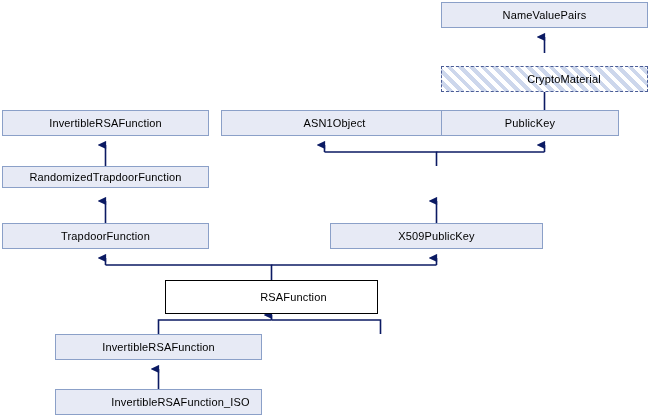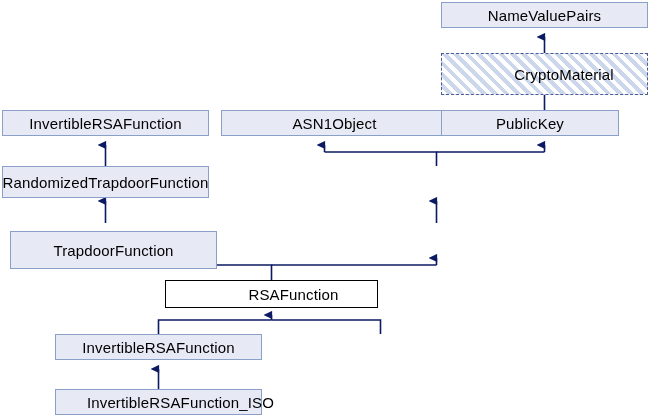--- a/index.html
+++ b/index.html
@@ -27,21 +27,21 @@
     width: 650px;
     height: 416px;
     pointer-events: none;
   }
   .node {
     position: absolute;
     box-sizing: border-box;
     display: flex;
     align-items: center;
     justify-content: center;
-    font-size: 15px;
+    font-size: 11px;
     line-height: 1;
     letter-spacing: 0.15px;
     color: #000000;
     white-space: nowrap;
     background: #e7eaf5;
     border: 1px solid #8ba0c8;
     z-index: 2;
   }
   .node.current {
     background: #ffffff;
@@ -105,47 +105,50 @@
       <line x1="271.5" y1="320" x2="271.5" y2="315" marker-end="url(#uparrow)"></line>
 
       <line x1="158.5" y1="389" x2="158.5" y2="369" marker-end="url(#uparrow)"></line>
     </g>
   </svg>
 
   <div class="node" style="left:441px; top:2px; width:207px; height:26px;">
     <span class="label">NameValuePairs</span>
   </div>
 
-  <div class="node abstract" style="left:441px; top:53px; width:207px; height:42px;padding-left:39px;">
+  <div class="node abstract" style="left:441px; top:66px; width:207px; height:26px;padding-left:39px;">
     <span class="label">CryptoMaterial</span>
   </div>
 
   <div class="node" style="left:2px; top:110px; width:207px; height:26px;">
     <span class="label">InvertibleRSAFunction</span>
   </div>
 
   <div class="node" style="left:221px; top:110px; width:227px; height:26px;">
     <span class="label">ASN1Object</span>
   </div>
 
   <div class="node" style="left:441px; top:110px; width:178px; height:26px;">
     <span class="label">PublicKey</span>
   </div>
 
-  <div class="node" style="left:2px; top:166px; width:207px; height:32px;">
+  <div class="node" style="left:2px; top:166px; width:207px; height:22px;">
     <span class="label">RandomizedTrapdoorFunction</span>
   </div>
 
 
-  <div class="node" style="left:10px; top:223px; width:207px; height:38px;margin-top:8px;">
+  <div class="node" style="left:2px; top:223px; width:207px; height:26px;">
     <span class="label">TrapdoorFunction</span>
   </div>
 
+  <div class="node" style="left:330px; top:223px; width:213px; height:26px;">
+    <span class="label">X509PublicKey</span>
+  </div>
 
-  <div class="node current" style="left:165px; top:280px; width:213px; height:28px;padding-left:44px;">
+  <div class="node current" style="left:165px; top:280px; width:213px; height:34px;padding-left:44px;">
     <span class="label">RSAFunction</span>
   </div>
 
   <div class="node" style="left:55px; top:334px; width:207px; height:26px;text-align:right;">
     <span class="label">InvertibleRSAFunction</span>
   </div>
 
 
   <div class="node" style="left:55px; top:389px; width:207px; height:26px;padding-left:44px;">
     <span class="label">InvertibleRSAFunction_ISO</span>

